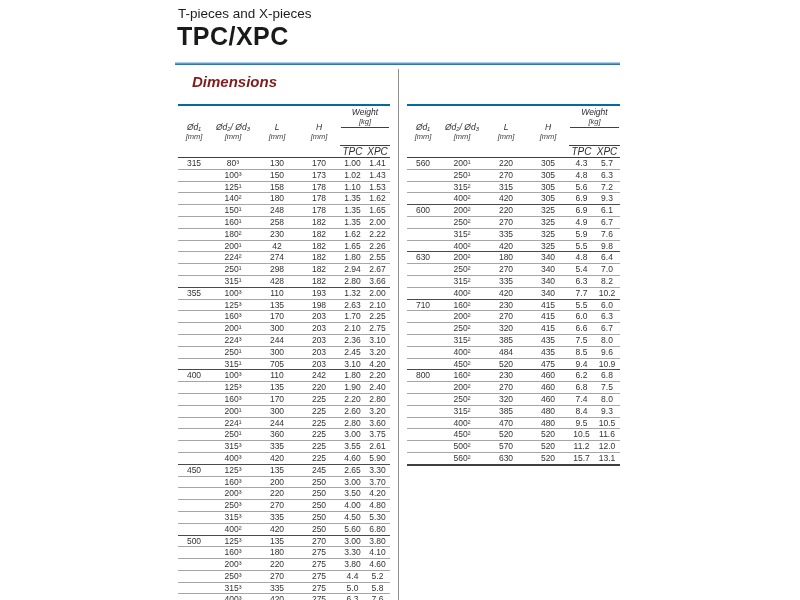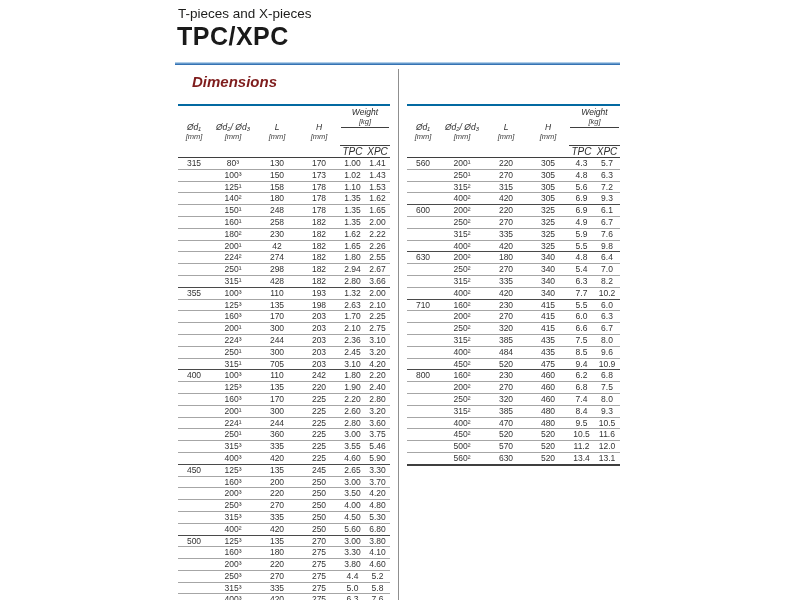--- a/index.html
+++ b/index.html
@@ -254,21 +254,21 @@
           <td>225</td>
           <td>3.00</td>
           <td>3.75</td>
         </tr>
         <tr>
           <td></td>
           <td>315³</td>
           <td>335</td>
           <td>225</td>
           <td>3.55</td>
-          <td>5.46</td>
+          <td>2.61</td>
         </tr>
         <tr>
           <td></td>
           <td>400³</td>
           <td>420</td>
           <td>225</td>
           <td>4.60</td>
           <td>5.90</td>
         </tr>
         <tr class="group-start">
@@ -595,18 +595,18 @@
           <td>570</td>
           <td>520</td>
           <td>11.2</td>
           <td>12.0</td>
         </tr>
         <tr>
           <td></td>
           <td>560²</td>
           <td>630</td>
           <td>520</td>
-          <td>13.4</td>
+          <td>15.7</td>
           <td>13.1</td>
         </tr>
       </tbody>
   </table>
 </div>
 
 </body></html>

